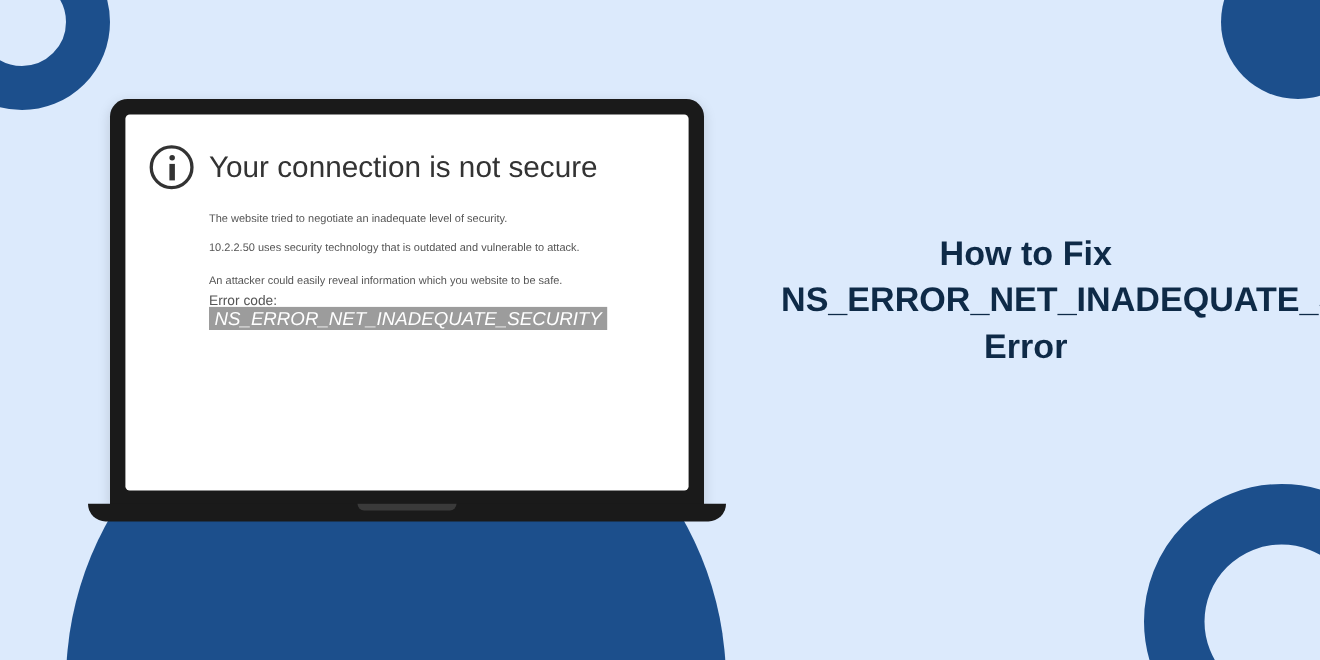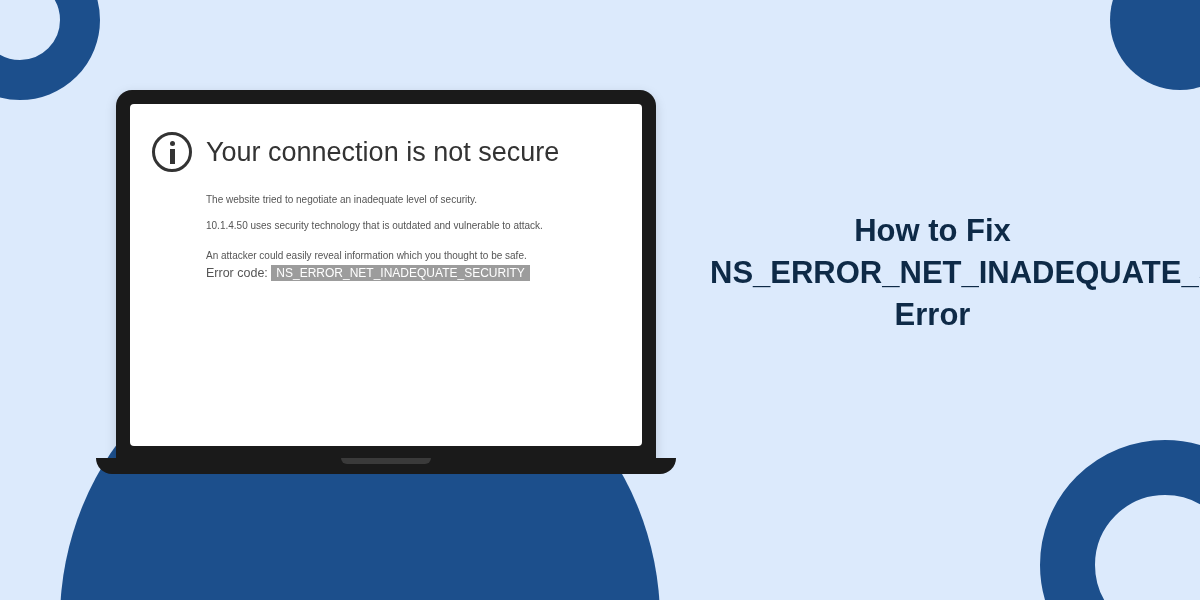--- a/index.html
+++ b/index.html
@@ -49,21 +49,21 @@
       height: 250px;
       border-radius: 50%;
       border: 55px solid #1c4f8c;
       background: transparent;
     }
 
     
     .laptop {
       position: absolute;
       top: 90px;
-      left: 116px;
+      left: 100px;
       width: 540px;
       z-index: 5;
     }
     .laptop-bezel {
       width: 540px;
       height: 370px;
       background: #1a1a1a;
       border-radius: 16px 16px 0 0;
       padding: 14px;
       box-shadow: 0 4px 12px rgba(0,0,0,0.15);
@@ -145,21 +145,22 @@
       margin-bottom: 14px;
     }
     .error-code-line {
       font-size: 12.5px;
       color: #555;
     }
     .error-code-highlight {
       background: #9c9c9c;
       color: #fff;
       padding: 1px 5px;
-      font-size: 12px;
+      font-size: 17px;
+      font-style: italic;
     }
 
     
     .headline {
       position: absolute;
       top: 210px;
       right: 45px;
       width: 445px;
       text-align: center;
       font-family: 'Segoe UI', Arial, sans-serif;
@@ -187,22 +188,22 @@
           <div class="info-icon-inner">
             <div class="i-dot"></div>
             <div class="i-bar"></div>
           </div>
         </div>
         <div class="error-title">Your connection is not secure</div>
       </div>
 
       <div class="error-body">
         <p>The website tried to negotiate an inadequate level of security.</p>
-        <p class="block2">10.1.4.50 uses security technology that is outdated and vulnerable to attack.</p>
-        <p style="margin-bottom:2px;">An attacker could easily reveal information which you thought to be safe.</p>
+        <p class="block2">10.2.2.50 uses security technology that is outdated and vulnerable to attack.</p>
+        <p style="margin-bottom:2px;">An attacker could easily reveal information which you website to be safe.</p>
         <div class="error-code-line">
           <span>Error code:</span>
           <span class="error-code-highlight">NS_ERROR_NET_INADEQUATE_SECURITY</span>
         </div>
       </div>
 
     </div>
   </div>
   <div class="laptop-base">
     <div class="laptop-notch"></div>

